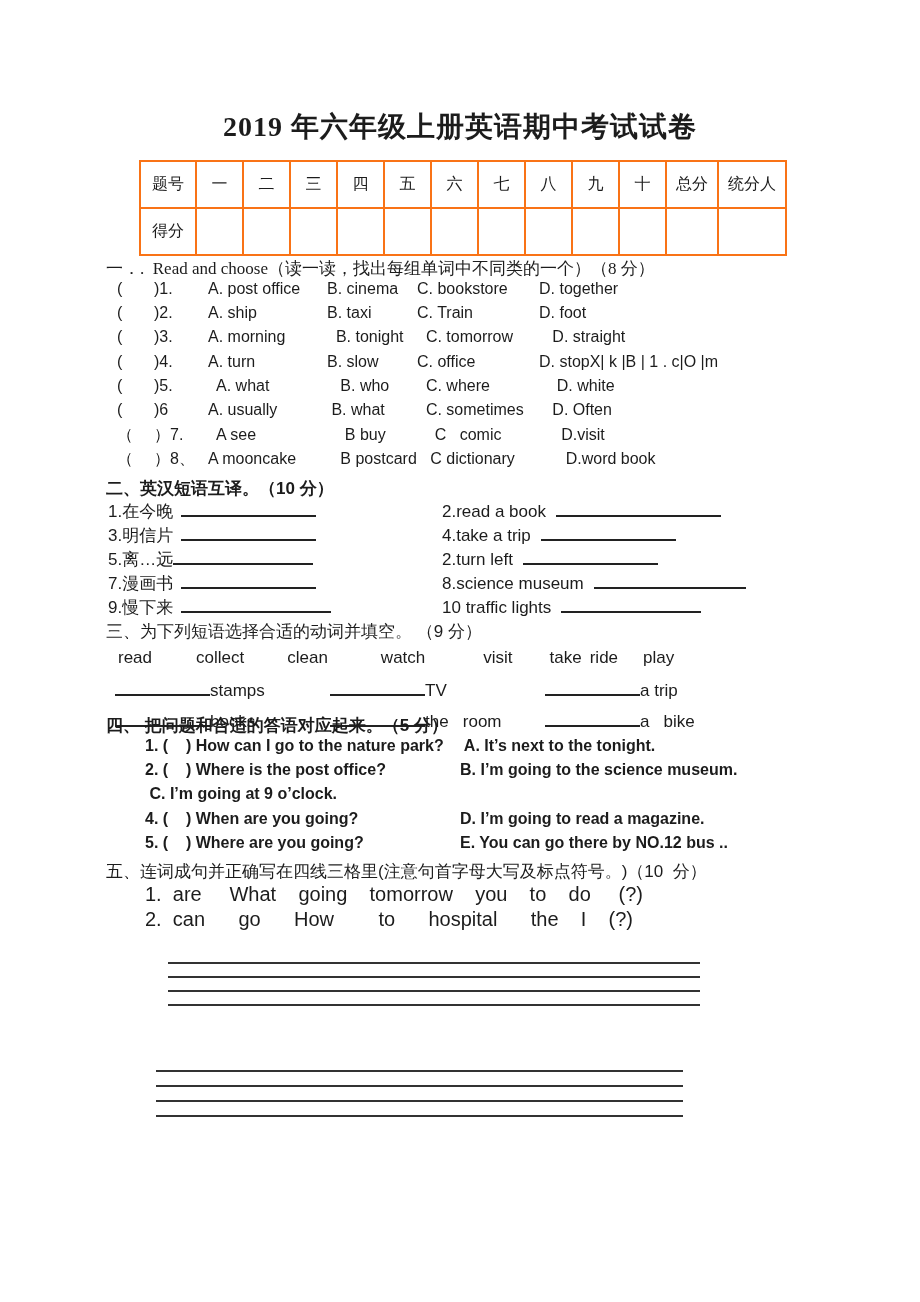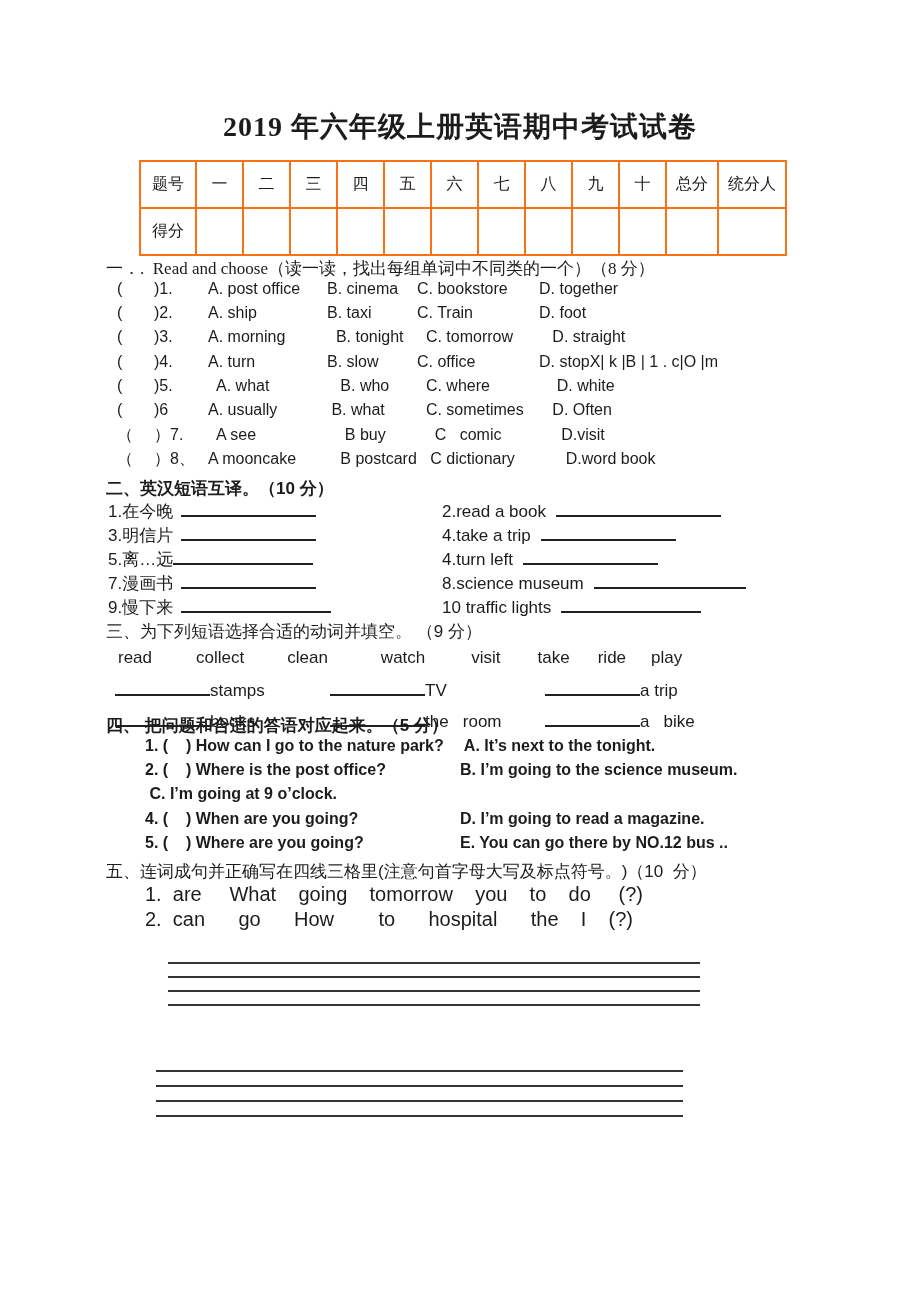--- a/index.html
+++ b/index.html
@@ -43,23 +43,23 @@
   .s2row:nth-of-type(6) .s2right .blank{width:140px;}
 
   
   #sec3{top:620px;width:760px;}
   .wb{display:flex;align-items:baseline;font-size:17px;margin-top:5px;height:24px;}
   .wb span{white-space:pre;}
   .wb span:nth-child(1){margin-left:12px;}
   .wb span:nth-child(2){margin-left:44px;}
   .wb span:nth-child(3){margin-left:43px;}
   .wb span:nth-child(4){margin-left:53px;}
-  .wb span:nth-child(5){margin-left:46px;}
+  .wb span:nth-child(5){margin-left:58px;}
   .wb span:nth-child(6){margin-left:37px;}
-  .wb span:nth-child(7){margin-left:28px;}
+  .wb span:nth-child(7){margin-left:8px;}
   .wb span:nth-child(8){margin-left:25px;}
   .brow{display:flex;align-items:baseline;padding-left:9px;margin-top:7px;height:24px;font-size:17px;}
   .bgroup{width:215px;display:flex;align-items:baseline;}
   .bgroup .blank{width:95px;}
   .bgroup span{white-space:pre;}
 
   
   #sec4{top:714px;width:780px;font-weight:bold;}
   .s4row{display:flex;align-items:baseline;height:24.2px;padding-left:39px;font-size:16px;}
   .s4q{width:315px;white-space:pre;}
@@ -208,21 +208,21 @@
           <span>4.take a trip</span>
           <span class="blank"></span>
         </span>
     </div>
     <div class="s2row">
       <span class="s2left">
           <span>5.离…远</span>
           <span class="blank"></span>
         </span>
       <span class="s2right">
-          <span>4.turn left</span>
+          <span>2.turn left</span>
           <span class="blank"></span>
         </span>
     </div>
     <div class="s2row">
       <span class="s2left">
           <span>7.漫画书</span>
           <span class="blank"></span>
         </span>
       <span class="s2right">
           <span>8.science museum</span>

